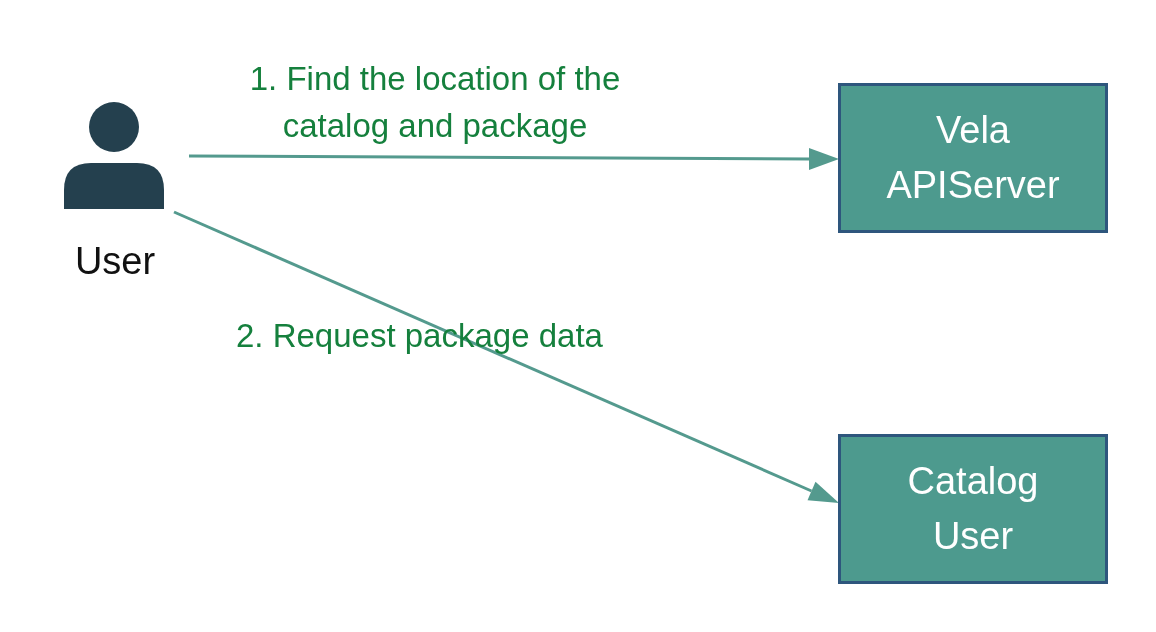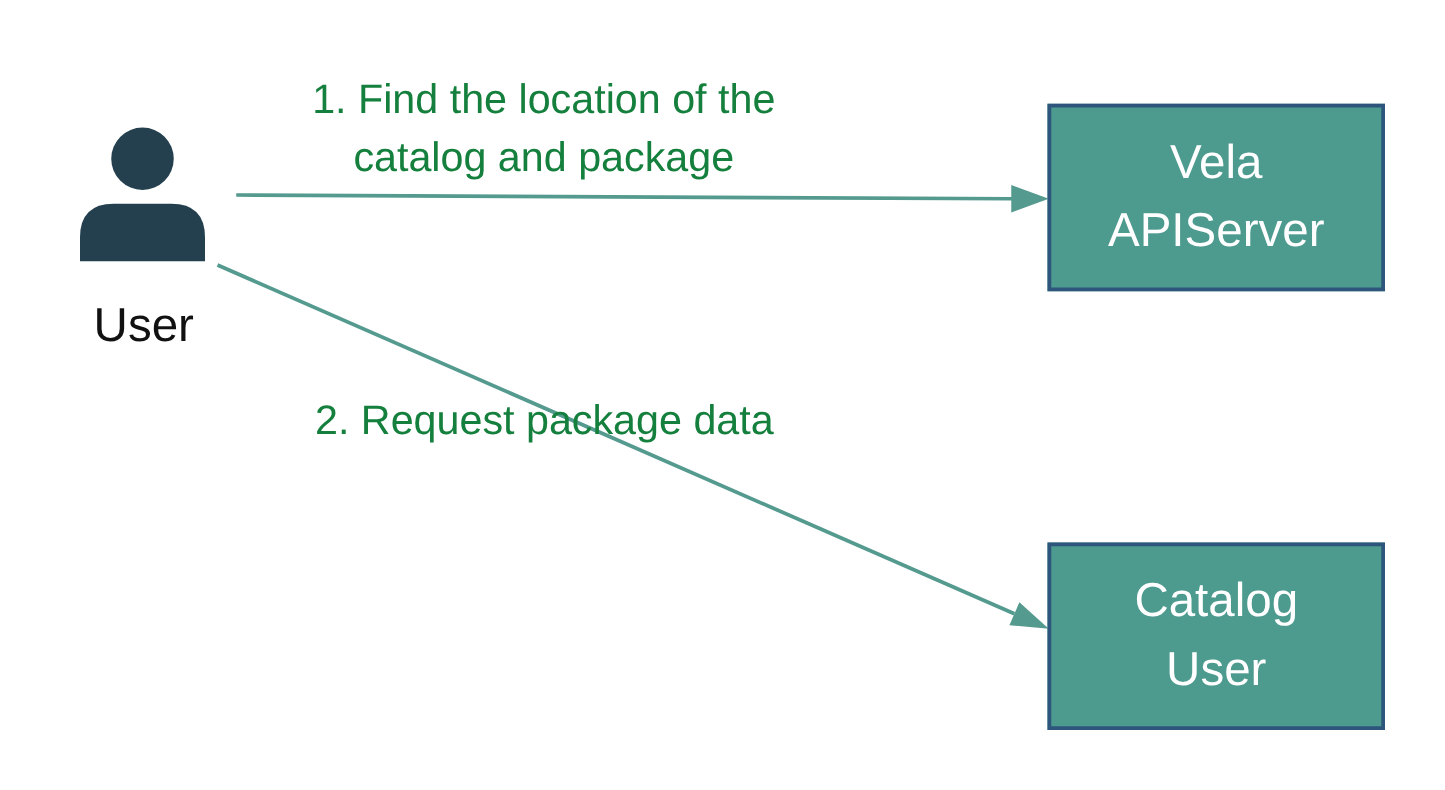--- a/index.html
+++ b/index.html
@@ -29,21 +29,21 @@
     line-height: 1.42;
     white-space: nowrap;
   }
   #label1 {
     left: 200px;
     top: 56px;
     width: 470px;
     text-align: center;
   }
   #label2 {
-    left: 252px;
+    left: 236px;
     top: 316px;
     line-height: 1.2;
   }
   .actor-label {
     position: absolute;
     z-index: 2;
     left: 60px;
     top: 239px;
     width: 110px;
     text-align: center;

